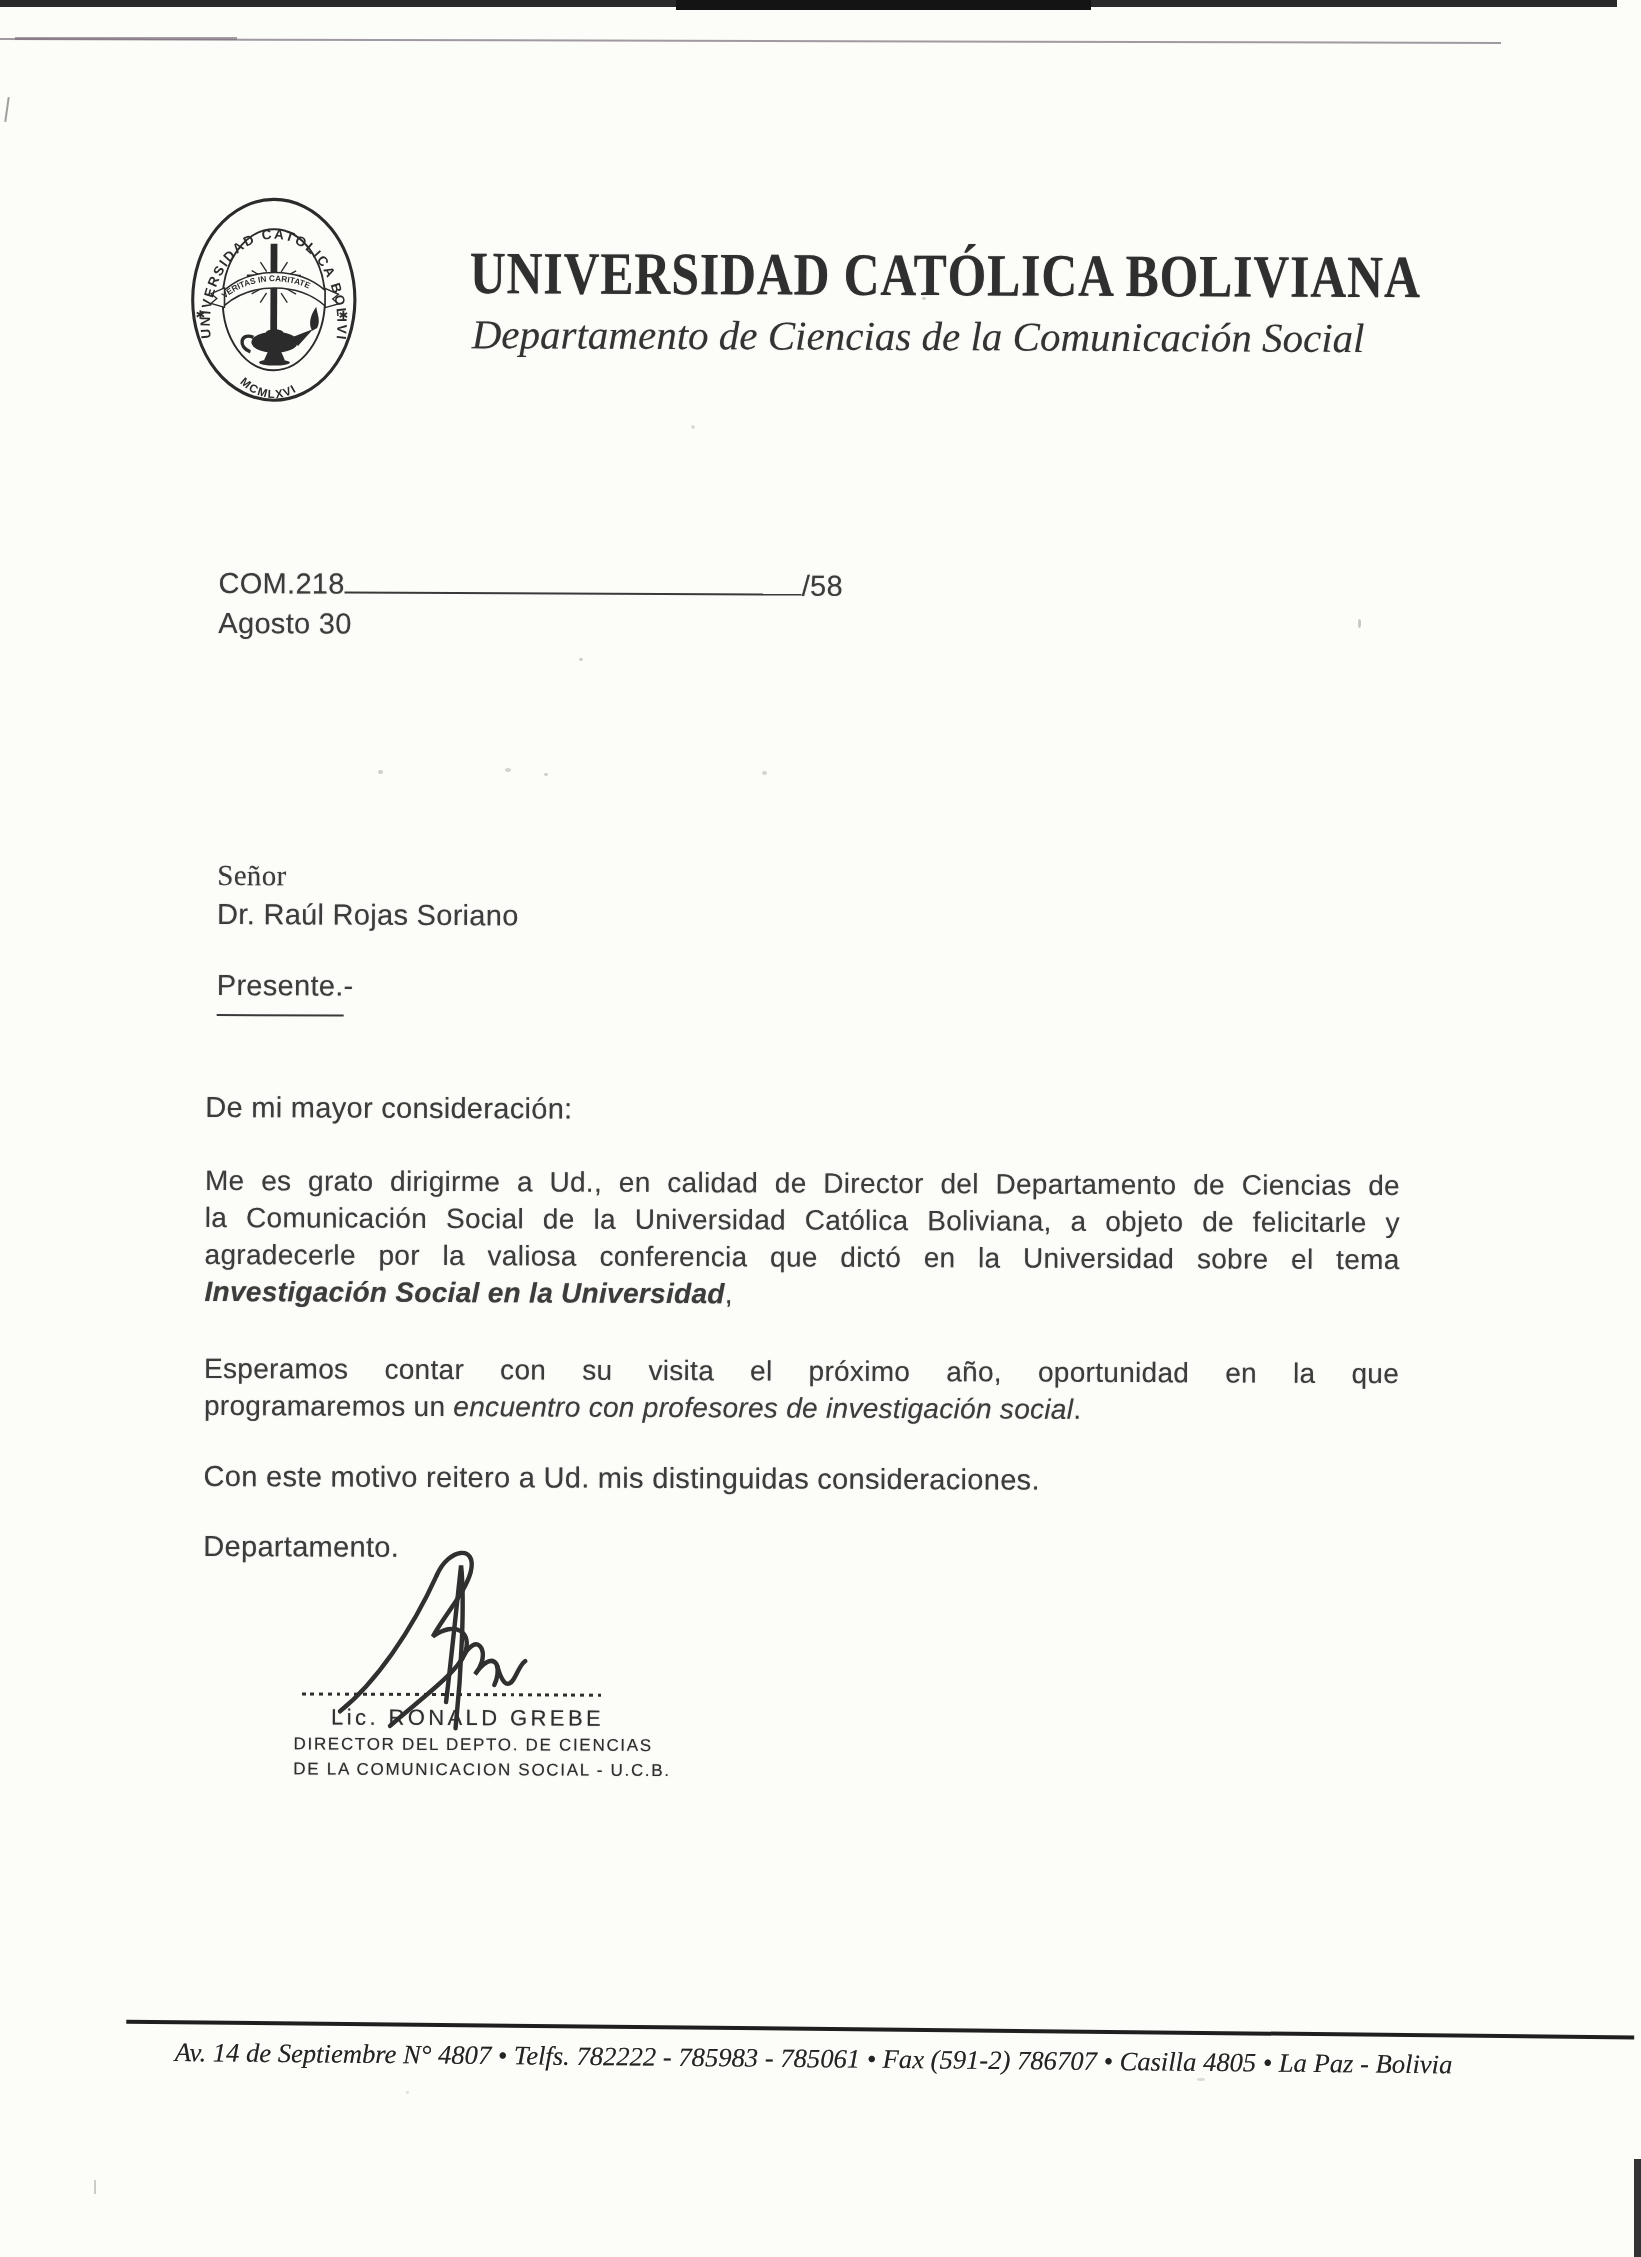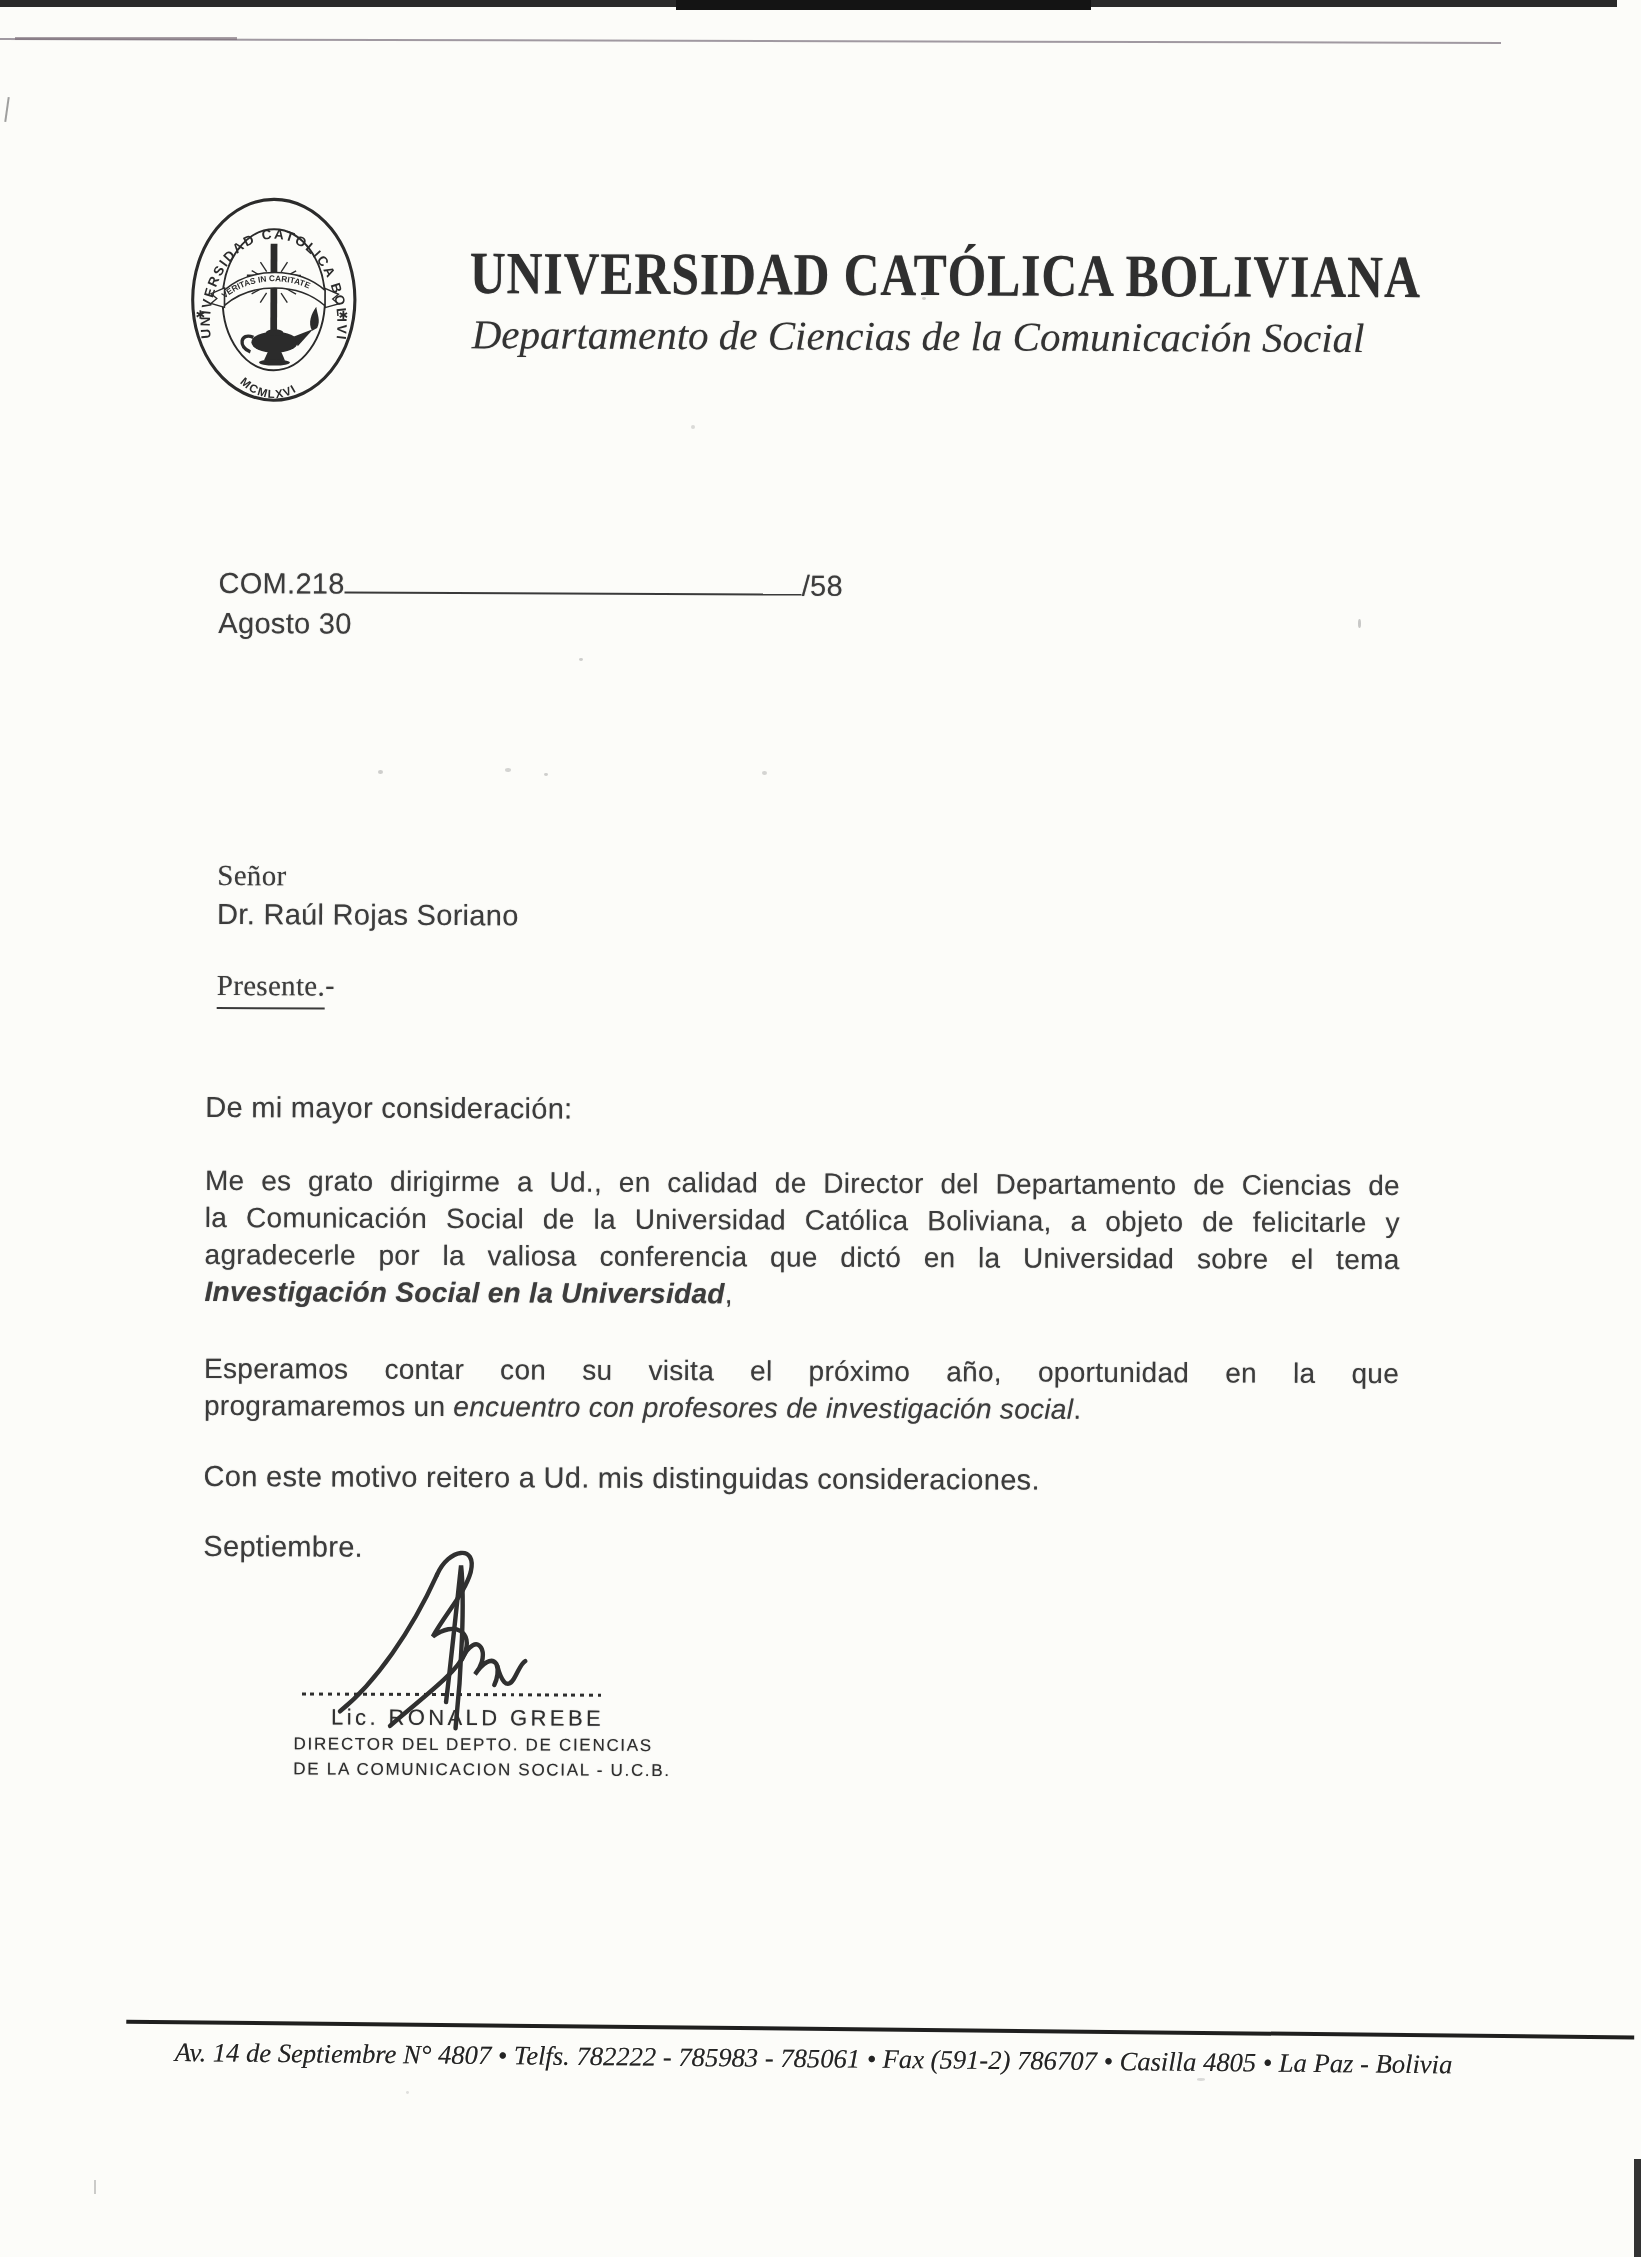--- a/index.html
+++ b/index.html
@@ -29,21 +29,21 @@
     font-size:29px;letter-spacing:0.3px;color:#3c3c3c;
     text-shadow:0 0 1px rgba(60,60,60,.5);white-space:nowrap;
   }
   .ref-line1{left:219px;top:565px;}
   .ref-line2{left:219px;top:607px;}
   .ref-underline{display:inline-block;width:457px;height:.9em;
     border-bottom:2.9px solid #3a3a3a;vertical-align:baseline;}
   .addr-salutation{left:219px;top:859px;font-family:Liberation Serif, serif;}
   .addr-name{left:219px;top:898px;}
   .addr-presente{left:219px;top:969px;}
-  .u-line{border-bottom:2.9px solid #3a3a3a;padding-bottom:6px;font-family:Liberation Serif, serif;}
+  .u-line{border-bottom:2.9px solid #3a3a3a;padding-bottom:13px;}
   .greeting{left:208px;top:1091px;}
   .para{left:208px;width:1195px;font-size:28px;letter-spacing:0.3px;
     color:#3c3c3c;text-shadow:0 0 1px rgba(60,60,60,.5);}
   .p1{top:1162px;}  .p2{top:1350px;}
   .pline{height:37px;line-height:37px;overflow:visible;}
   .jl{text-align:justify;text-align-last:justify;}
   .ital{font-style:italic;font-weight:bold;}
   .ital-lite{font-style:italic;}
   .p3{left:208px;top:1460px;}
   .closing{left:208px;top:1530px;}
@@ -161,21 +161,21 @@
       <div class="pline jl">agradecerle por la valiosa conferencia que dictó en la Universidad sobre el tema</div>
       <div class="pline"><span class="ital">Investigación Social en la Universidad</span><span>,</span></div>
     </div>
 
     <div class="abs para p2">
       <div class="pline jl">Esperamos contar con su visita el próximo año, oportunidad en la que</div>
       <div class="pline"><span>programaremos un </span><span class="ital-lite">encuentro con profesores de investigación social</span><span>.</span></div>
     </div>
 
     <div class="abs typed p3">Con este motivo reitero a Ud. mis distinguidas consideraciones.</div>
-    <div class="abs typed closing">Septiembre.</div>
+    <div class="abs typed closing">Departamento.</div>
 
     <svg class="abs sig" viewBox="0 0 220 192">
       <g fill="none" stroke="#1f1f1f" stroke-width="4.6" stroke-linecap="round" opacity=".92">
         <path d="M 18 172 C 55 142 92 88 118 30"></path>
         <path d="M 118 30 C 130 2 160 -2 153 27 C 147 49 127 70 114 94 C 137 77 156 89 147 112 C 138 133 100 160 70 187"></path>
         <path d="M 128 162 C 133 120 139 58 143 20 C 147 56 144 130 138 189"></path>
         <path d="M 144 118 C 151 102 161 97 165 107 C 168 115 164 126 158 133 C 166 121 175 115 180 122 C 183 128 181 138 178 144"></path>
         <path d="M 181 124 C 185 139 191 149 198 138 C 203 130 205 122 210 119"></path>
       </g>
     </svg>

